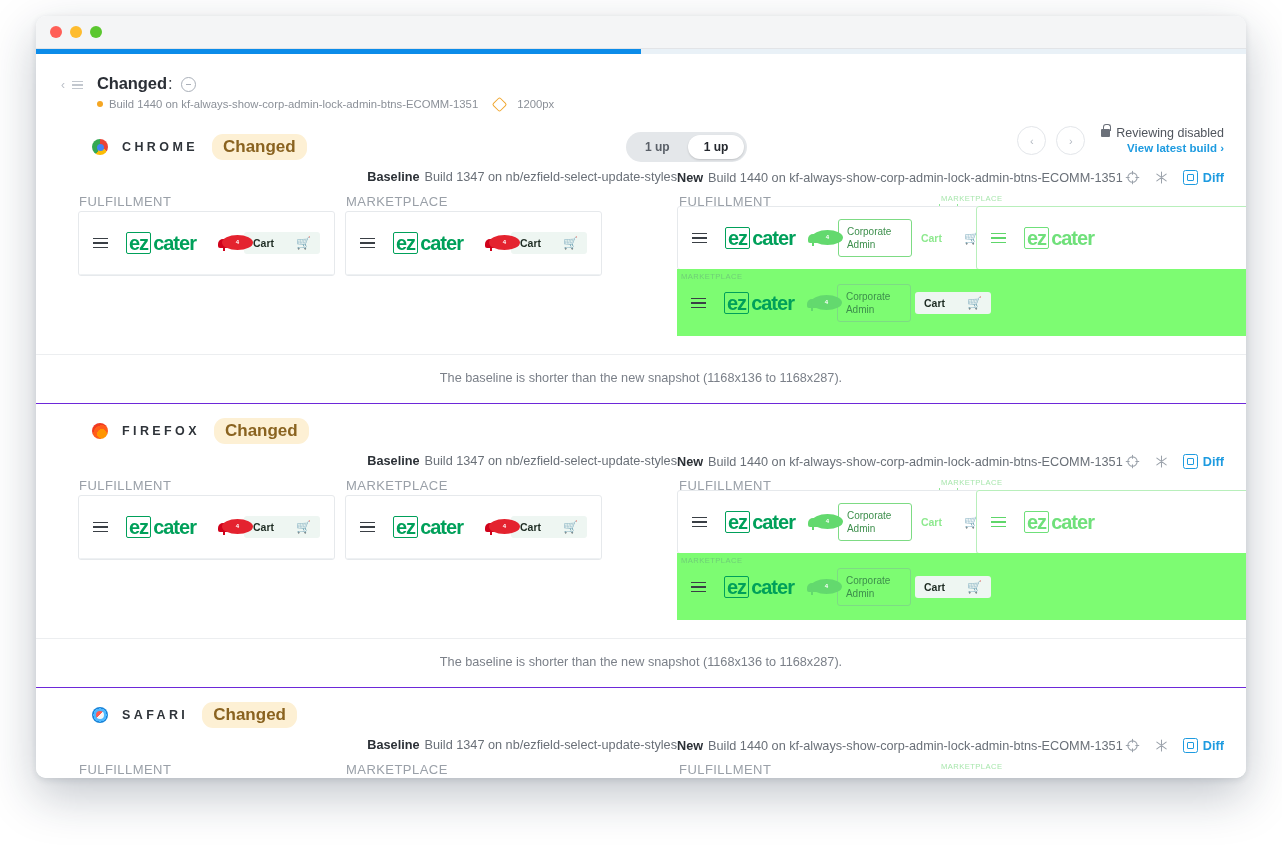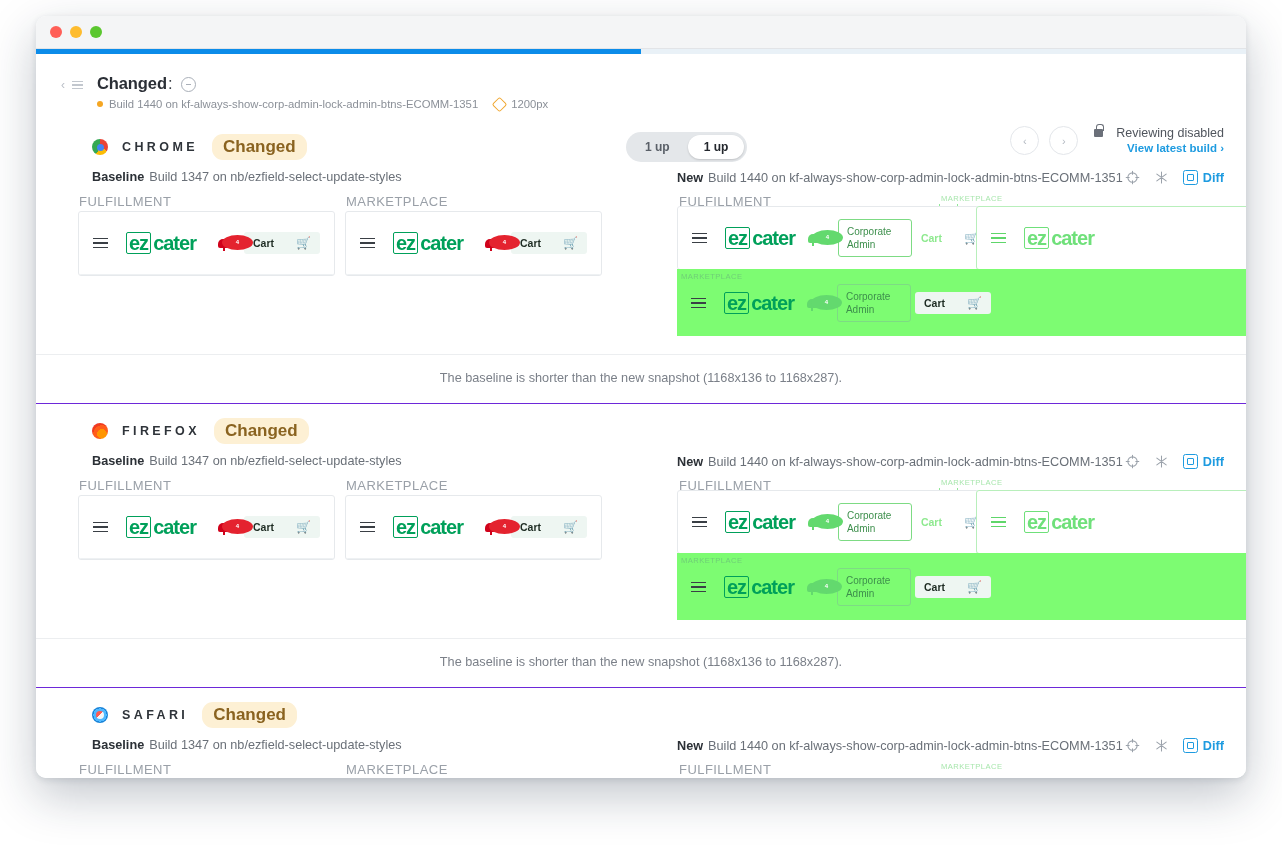--- a/index.html
+++ b/index.html
@@ -51,21 +51,21 @@
   .circle-icon{
     width:13px;height:13px;border:1.3px solid #a9afb8;border-radius:50%;
     display:inline-flex;align-items:center;justify-content:center;margin-left:3px;
     position:relative;top:1px;
   }
   .circle-icon:after{content:"";width:5px;height:1.2px;background:#a9afb8;}
 
   .meta-row{display:flex;align-items:center;gap:16px;margin-top:5px;font-size:11.3px;color:#8b9098;}
   .meta-build{display:flex;align-items:center;gap:6px;}
   .build-dot{width:6px;height:6px;border-radius:50%;background:#f5a623;}
-  .meta-width{display:flex;align-items:center;gap:6px;}
+  .meta-width{display:flex;align-items:center;gap:12px;}
   .hex{
     width:9px;height:9px;border:1.4px solid #f0a62e;border-radius:2px;
     transform:rotate(45deg);
   }
 
   
   .seg{
     position:absolute;left:590px;top:78px;
     background:#e4e7ea;border-radius:16px;padding:3px;display:flex;gap:2px;
   }
@@ -75,21 +75,21 @@
   }
   .seg button.active{background:#ffffff;color:#23272d;box-shadow:0 1px 2px rgba(0,0,0,.16);}
 
   
   .head-right{position:absolute;right:22px;top:72px;display:flex;align-items:flex-start;gap:10px;}
   .round-btn{
     width:27px;height:27px;border-radius:50%;border:1px solid #e3e6ea;background:#fff;
     display:flex;align-items:center;justify-content:center;color:#b3b9c1;font-size:11px;cursor:pointer;
   }
   .review-block{margin-left:6px;text-align:right;}
-  .review-line{display:flex;align-items:center;gap:12px;font-size:12.5px;color:#50555d;}
+  .review-line{display:flex;align-items:center;gap:5px;font-size:12.5px;color:#50555d;}
   .lock{
     width:9px;height:8px;background:#6b7079;border-radius:1px;position:relative;margin-right:1px;
   }
   .lock:before{
     content:"";position:absolute;left:1.5px;top:-5px;width:6px;height:6px;
     border:1.3px solid #6b7079;border-bottom:0;border-radius:3px 3px 0 0;
   }
   .review-link{
     display:block;margin-top:2px;font-size:11.5px;color:#1e9be0;font-weight:700;cursor:pointer;
   }
@@ -110,21 +110,21 @@
   .bicon.chrome:after{content:"";position:absolute;inset:4.5px;border-radius:50%;background:#4285f4;}
   .bicon.firefox{background:radial-gradient(circle at 62% 68%,#ff9500 0 32%,#ff5c1a 33% 58%,#f03b20 59% 78%,#8b2fd6 79% 100%);}
   .bicon.safari{background:radial-gradient(circle at 50% 50%,#4fb8ff 0 58%,#1a84d8 59% 100%);}
   .bicon.safari:after{
     content:"";position:absolute;left:4px;top:4px;width:8px;height:8px;border-radius:50%;
     background:linear-gradient(135deg,#ff5b52 0 50%,#f3f7fa 50% 100%);
   }
 
   
   .cmp-bar{display:flex;padding:0 22px 9px 56px;font-size:12.7px;color:#6a7078;}
-  .cmp-left{width:585px;flex:none;}
+  .cmp-left{width:585px;flex:none;text-align:right;}
   .cmp-right{flex:1;display:flex;align-items:center;}
   .cmp-lbl{color:#2b3036;font-weight:700;margin-right:5px;}
   .cmp-actions{margin-left:auto;display:flex;align-items:center;gap:14px;}
   .ico{width:15px;height:15px;color:#9aa1aa;cursor:pointer;display:block;}
   .diff-btn{display:flex;align-items:center;gap:5px;color:#1e9be0;font-weight:700;font-size:12.7px;cursor:pointer;}
   .diff-sq{
     width:13px;height:13px;border:1.6px solid #1e9be0;border-radius:2.5px;
     display:flex;align-items:center;justify-content:center;
   }
   .diff-sq:after{content:"";width:5px;height:5px;border:1.4px solid #1e9be0;border-radius:1px;}

